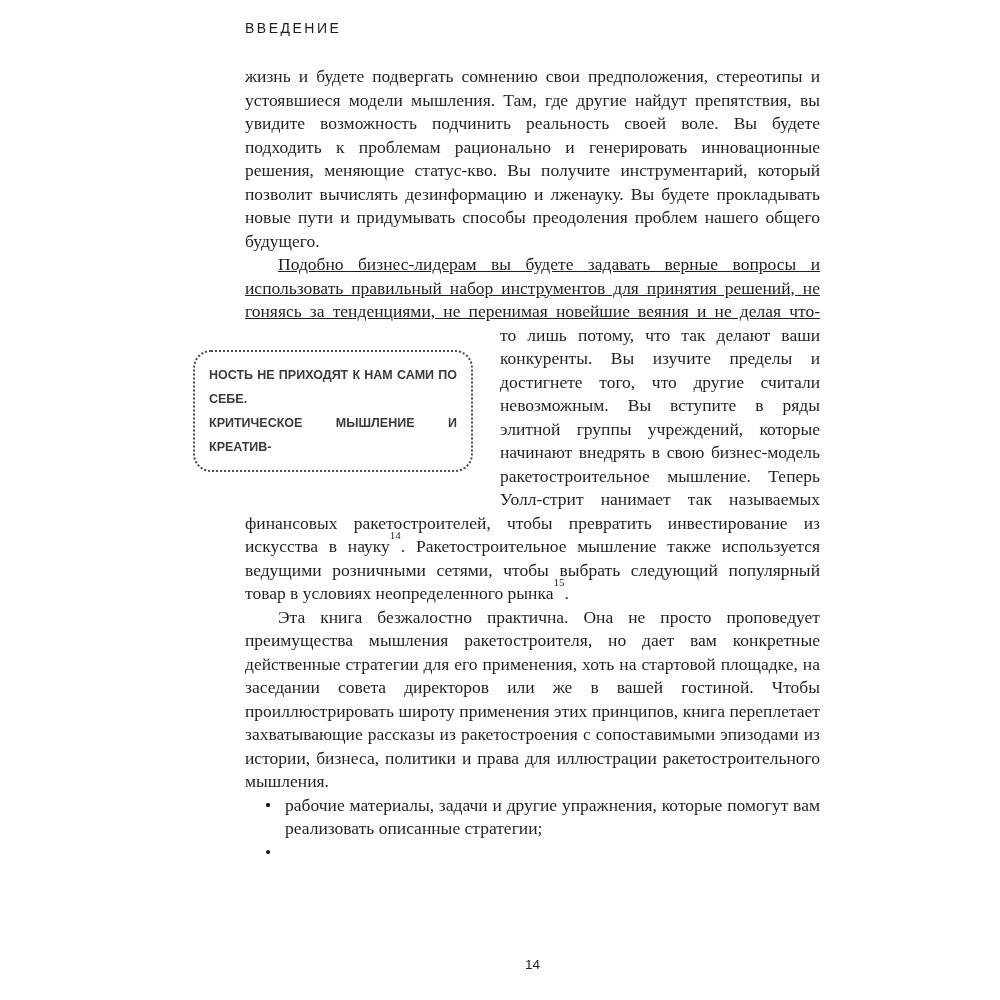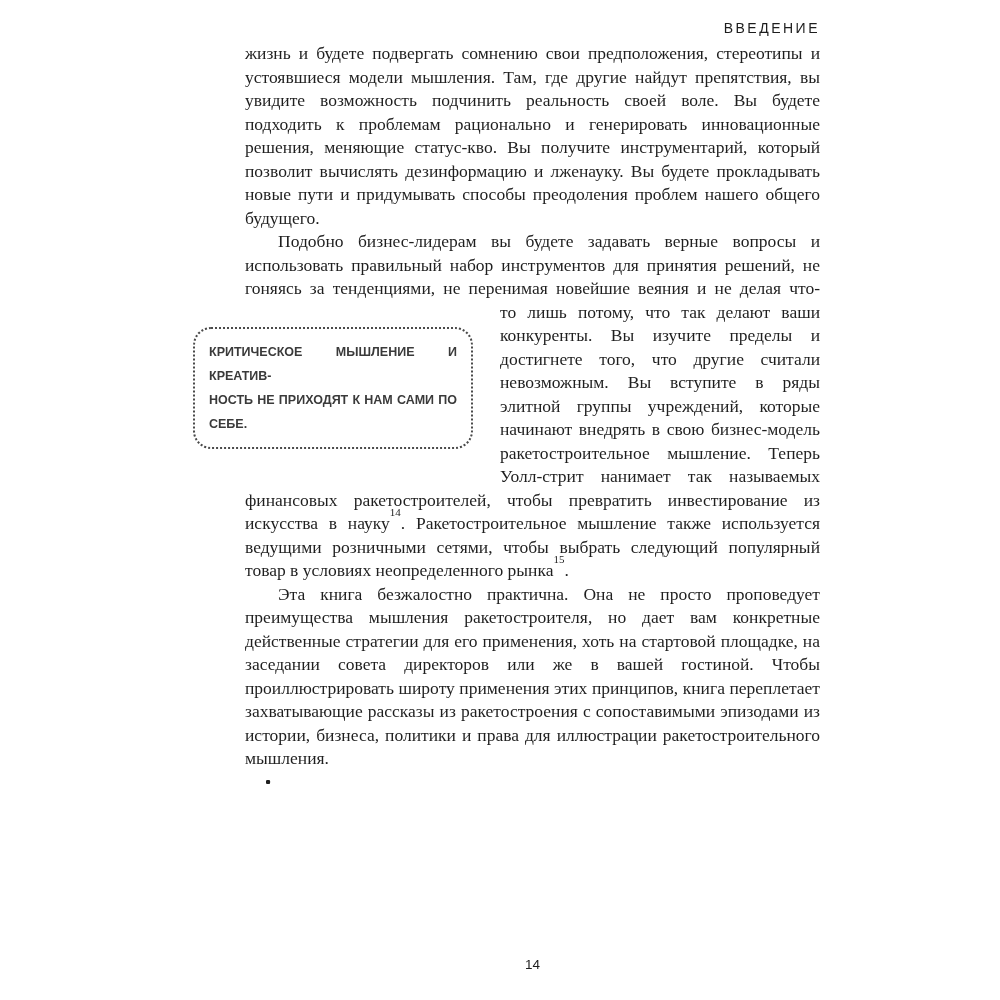--- a/index.html
+++ b/index.html
@@ -10,40 +10,40 @@
     background: #ffffff;
     overflow: hidden;
     color: #1f1f1f;
     font-family: "Liberation Serif", "DejaVu Serif", serif;
   }
   .running-head {
     position: absolute;
     top: 20px;
     left: 245px;
     width: 575px;
-    text-align: right;
+    text-align: left;
     font-family: "Liberation Sans", "DejaVu Sans", sans-serif;
     font-size: 14px;
     letter-spacing: 2.5px;
     color: #1d1d1d;
   }
   .content {
     position: absolute;
-    top: 42px;
+    top: 65px;
     left: 245px;
     width: 575px;
     font-size: 17.5px;
     line-height: 23.5px;
     text-align: justify;
     hyphens: auto;
     -webkit-hyphens: auto;
   }
   p.para { margin: 0; }
   .indent { text-indent: 33px; }
-  .force-justify { text-align-last: justify; }
+  .force-justify { text-align-last: justify; text-decoration: underline; }
   sup.fnref {
     font-size: 11px;
     line-height: 0;
     position: relative;
     top: -6px;
   }
   .callout {
     float: left;
     box-sizing: border-box;
     width: 280px;
@@ -99,30 +99,30 @@
 
   <div class="running-head">ВВЕДЕНИЕ</div>
 
   <div class="content">
 
     <p class="para"><span>жизнь и будете подвергать сомнению свои предположения, стереотипы и устоявшиеся модели мышления. Там, где другие найдут препятствия, вы увидите возможность подчинить реальность своей воле. Вы будете подходить к проблемам рационально и генерировать инновационные решения, меняющие статус-кво. Вы получите инструментарий, который позволит вычислять дезинформацию и лженауку. Вы будете прокладывать новые пути и придумывать способы преодоления проблем нашего общего будущего.</span></p>
 
     <p class="para indent force-justify"><span>Подобно бизнес-лидерам вы будете задавать верные вопросы и использовать правильный набор инструментов для принятия решений, не гоняясь за тенденциями, не перенимая новейшие веяния и не делая что-</span></p>
 
     <p class="para"><span class="callout">
+          <span class="callout-line">НОСТЬ НЕ ПРИХОДЯТ К НАМ САМИ ПО СЕБЕ.</span>
           <span class="callout-line">КРИТИЧЕСКОЕ МЫШЛЕНИЕ И КРЕАТИВ-</span>
-          <span class="callout-line">НОСТЬ НЕ ПРИХОДЯТ К НАМ САМИ ПО СЕБЕ.</span>
         </span><span>то лишь потому, что так делают ваши конкуренты. Вы изучите пределы и достигнете того, что другие считали невозможным. Вы вступите в ряды элитной группы учреждений, которые начинают внедрять в свою бизнес-модель ракетостроительное мышление. Теперь Уолл-стрит нанимает так называемых финансовых ракетостроителей, чтобы превратить инвестирование из искусства в науку</span><sup class="fnref">14</sup><span>. Ракетостроительное мышление также используется ведущими розничными сетями, чтобы выбрать следующий популярный товар в условиях неопределенного рынка</span><sup class="fnref">15</sup><span>.</span></p>
 
     <p class="para indent"><span>Эта книга безжалостно практична. Она не просто проповедует преимущества мышления ракетостроителя, но дает вам конкретные действенные стратегии для его применения, хоть на стартовой площадке, на заседании совета директоров или же в вашей гостиной. Чтобы проиллюстрировать широту применения этих принципов, книга переплетает захватывающие рассказы из ракетостроения с сопоставимыми эпизодами из истории, бизнеса, политики и права для иллюстрации ракетостроительного мышления.</span></p>
 
 
     <ul class="bullet-list">
       <li><span class="bullet-marker">•</span></li>
-      <li><span class="bullet-marker">•</span></li>
+      <li><span class="bullet-marker">•</span><span>рабочие материалы, задачи и другие упражнения, которые помогут вам реализовать описанные стратегии;</span></li>
       <li><span class="bullet-marker">•</span></li>
     </ul>
 
   </div>
 
   <div class="page-number">14</div>
 
 </div>
 
 </body></html>

